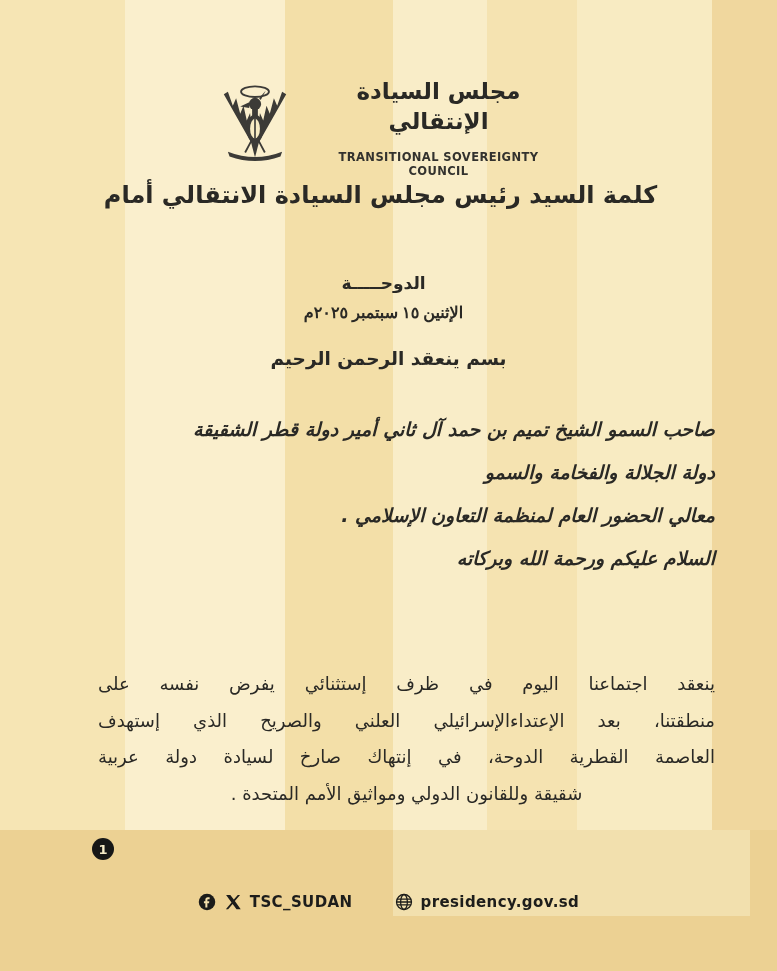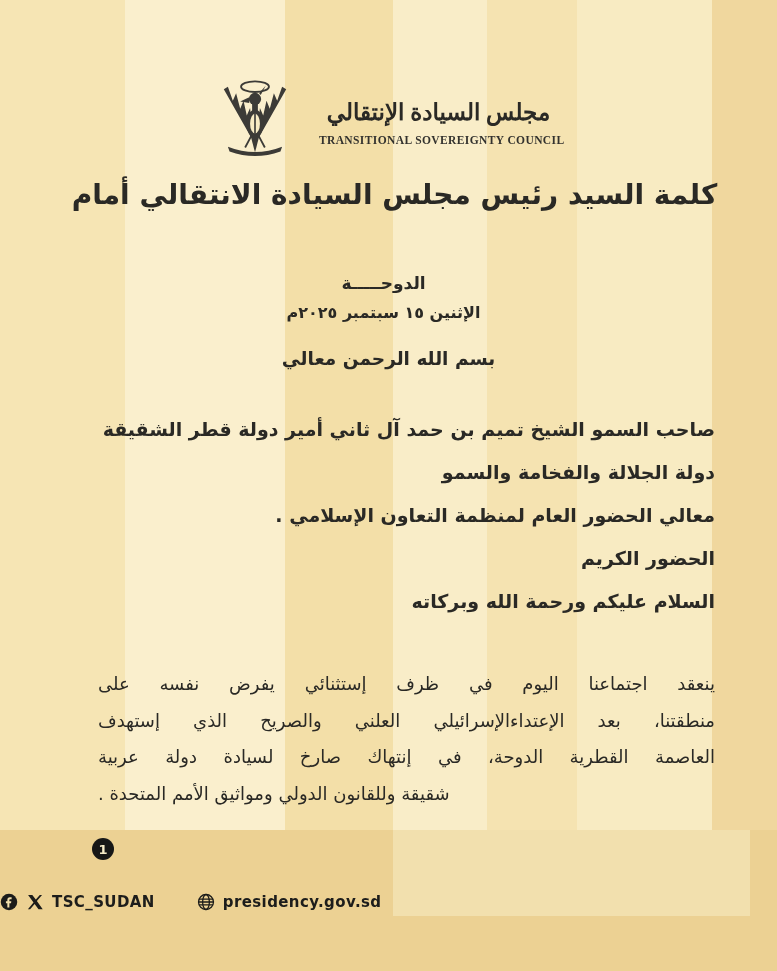--- a/index.html
+++ b/index.html
@@ -26,60 +26,59 @@
   }
   .band-patch{
     position:absolute;left:393px;top:0;width:357px;height:86px;
     background:#f2e0ae;
   }
   
   .org-header{
     position:absolute;top:76px;left:0;width:777px;
     display:flex;justify-content:center;align-items:center;gap:16px;
     direction:ltr;
-    font-family:Liberation Serif, serif;
   }
   .logo{width:84px;height:92px;flex:0 0 auto;}
   .org-names{width:252px;text-align:center;}
   .org-ar{font-size:23px;font-weight:bold;direction:rtl;line-height:30px;letter-spacing:0;}
-  .org-en{font-size:11.5px;font-weight:600;letter-spacing:.4px;margin-top:6px;color:#33322e;text-align:right;}
+  .org-en{font-size:11.5px;font-weight:600;letter-spacing:.4px;margin-top:14px;color:#33322e;}
   
   .doc-title{
-    position:absolute;top:172px;left:46px;width:697px;
-    direction:rtl;text-align:center;font-size:28px;font-weight:bold;line-height:46px;
+    position:absolute;top:172px;left:32px;width:697px;
+    direction:rtl;text-align:center;font-size:24px;font-weight:bold;line-height:46px;
   }
   .dateline{position:absolute;top:270px;left:0;width:767px;text-align:center;direction:rtl;}
   .city{font-size:17px;font-weight:bold;line-height:26px;}
-  .date{font-size:16px;font-weight:bold;line-height:26px;margin-top:4px;}
+  .date{font-size:16px;font-weight:bold;line-height:26px;margin-top:4px;font-family:Liberation Serif, serif;}
   .basmala{
     position:absolute;top:348px;left:0;width:777px;
     text-align:center;direction:rtl;font-size:18.5px;font-weight:bold;
   }
   
   .salutations{
     position:absolute;top:414px;right:62px;left:60px;
-    direction:rtl;font-size:19px;font-weight:bold;
+    direction:rtl;font-size:19px;font-weight:bold;font-style:italic;
   }
   .salutation-line{line-height:30px;margin-bottom:13px;white-space:nowrap;}
   .paragraph{
     position:absolute;top:666px;right:62px;left:98px;
     direction:rtl;font-size:18px;font-weight:normal;line-height:36.5px;
   }
-  .par-line{text-align:left;}
+  .par-line{text-align:center;}
   .par-line.justify{text-align:justify;text-align-last:justify;}
   
   .page-badge{
     position:absolute;left:92px;top:838px;width:22px;height:22px;border-radius:50%;
     background:#171717;color:#f7ecc9;display:flex;align-items:center;justify-content:center;
     font-size:13px;font-weight:bold;
   }
   
   .doc-footer{
     position:absolute;top:893px;left:0;width:777px;
-    display:flex;align-items:center;gap:8px;
+    display:flex;justify-content:center;align-items:center;gap:8px;
     direction:ltr;color:#1d1d1b;
   }
   .footer-icon{width:18px;height:18px;display:block;}
   .footer-text{font-size:15px;font-weight:600;letter-spacing:.4px;}
   .footer-gap{width:26px;height:1px;}
 </style>
 </head>
 <body>
 
 <div class="page">
@@ -114,27 +113,26 @@
 
   <div class="doc-title">
     <div>كلمة السيد رئيس مجلس السيادة الانتقالي أمام</div>
   </div>
 
   <div class="dateline">
     <div class="city">الدوحـــــة</div>
     <div class="date">الإثنين ١٥ سبتمبر ٢٠٢٥م</div>
   </div>
 
-  <div class="basmala">بسم الله الرحمن معالي</div>
+  <div class="basmala">بسم ينعقد الرحمن الرحيم</div>
 
   <div class="salutations">
     <div class="salutation-line">صاحب السمو الشيخ تميم بن حمد آل ثاني أمير دولة قطر الشقيقة</div>
     <div class="salutation-line">دولة الجلالة والفخامة والسمو</div>
     <div class="salutation-line">معالي الحضور العام لمنظمة التعاون الإسلامي .</div>
-    <div class="salutation-line">الحضور الكريم</div>
     <div class="salutation-line">السلام عليكم ورحمة الله وبركاته</div>
   </div>
 
   <div class="paragraph">
     <div class="par-line justify">ينعقد اجتماعنا اليوم في ظرف إستثنائي يفرض نفسه على</div>
     <div class="par-line justify">منطقتنا، بعد الإعتداءالإسرائيلي العلني والصريح الذي إستهدف</div>
     <div class="par-line justify">العاصمة القطرية الدوحة، في إنتهاك صارخ لسيادة دولة عربية</div>
     <div class="par-line">شقيقة وللقانون الدولي ومواثيق الأمم المتحدة .</div>
   </div>
 

